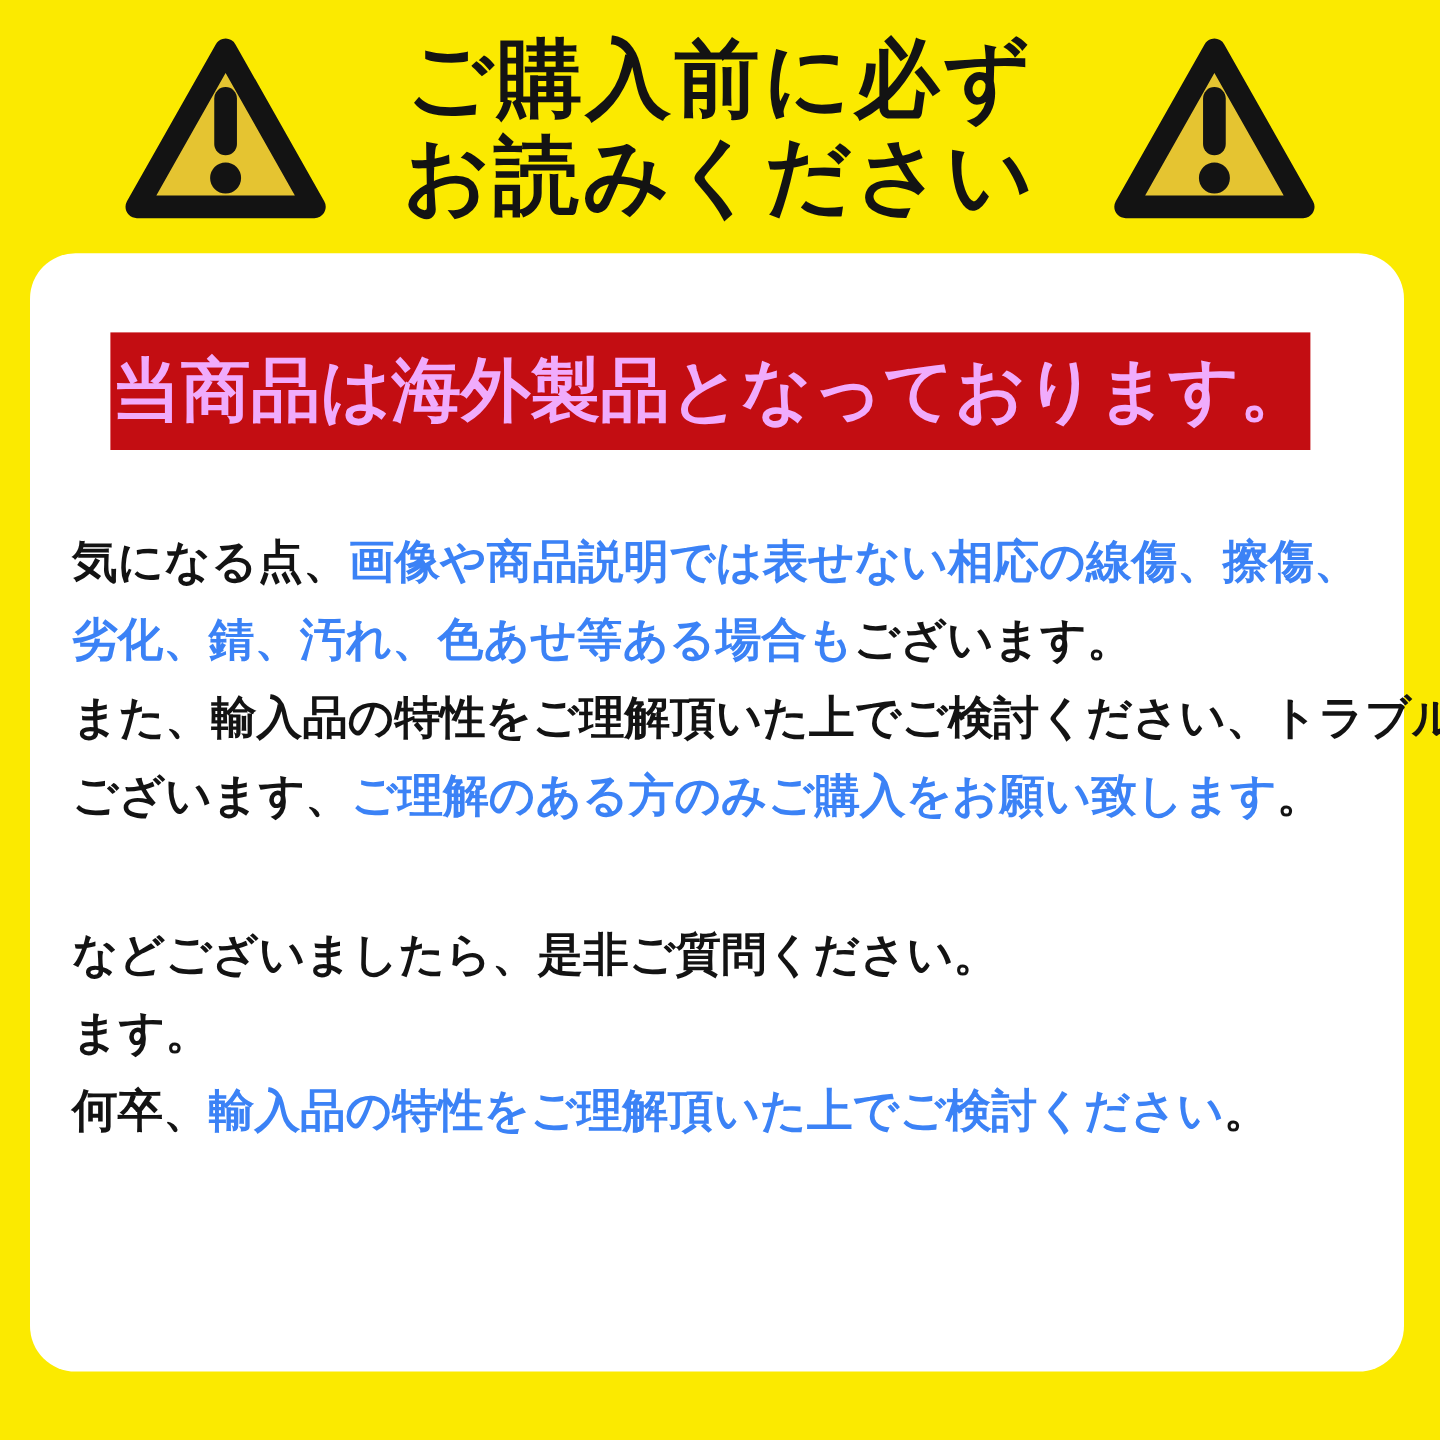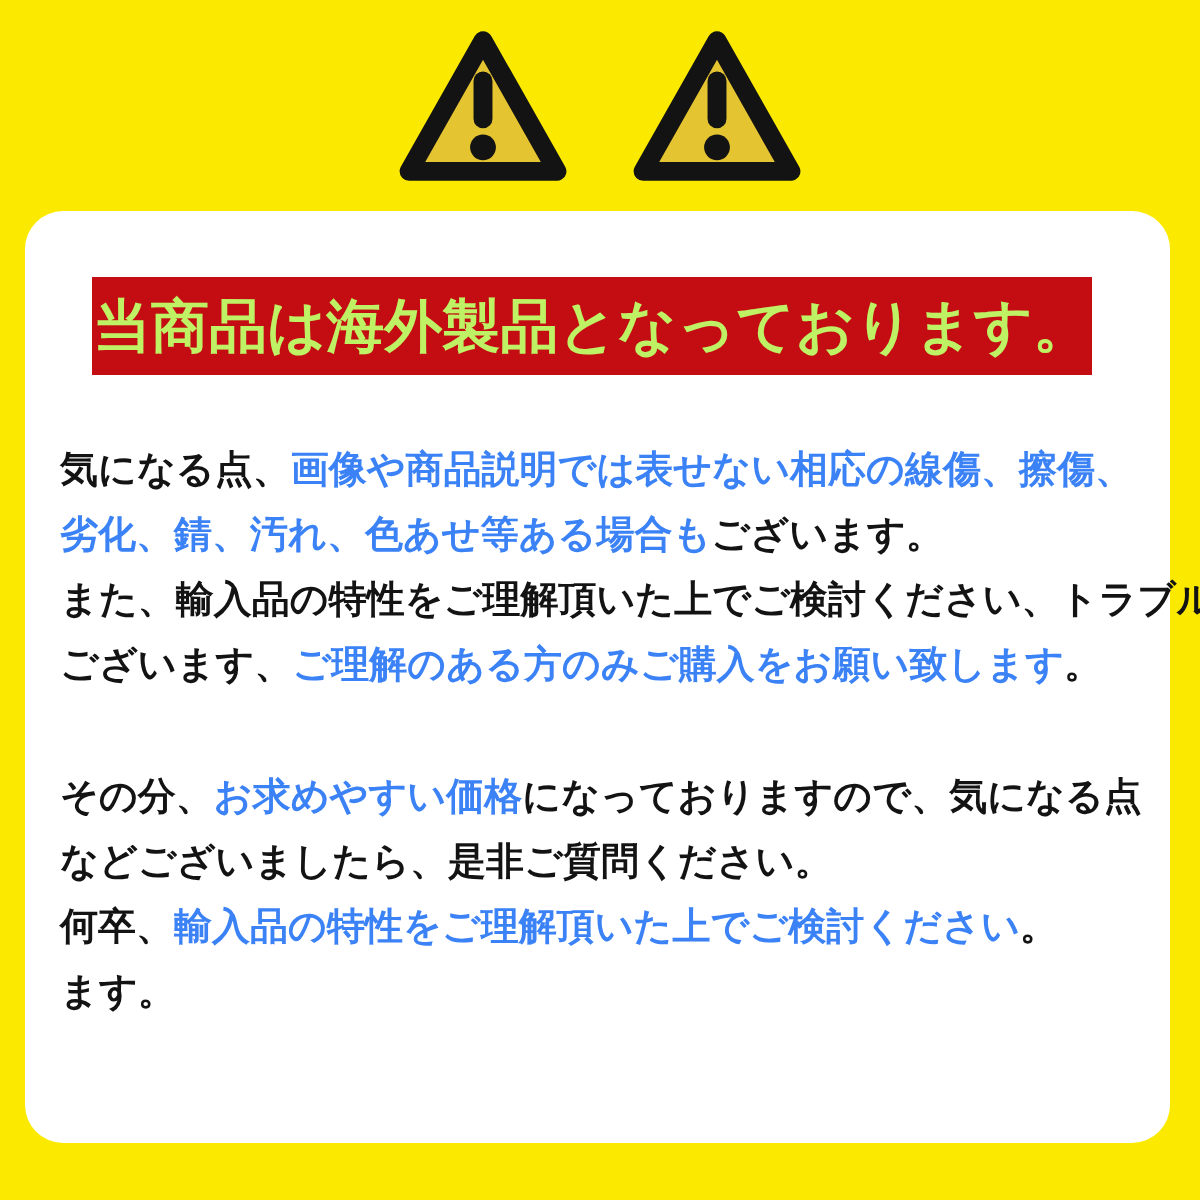--- a/index.html
+++ b/index.html
@@ -40,21 +40,21 @@
     background: #FFFFFF;
     border-radius: 38px;
   }
   .banner {
     position: absolute;
     left: 67px;
     top: 66px;
     width: 1000px;
     height: 98px;
     background: #C30D12;
-    color: #bef264;
+    color: #f0abfc;
     font-weight: 700;
     font-size: 58px;
     line-height: 98px;
     text-align: center;
     white-space: nowrap;
   }
   .body {
     position: absolute;
     left: 35px;
     top: 226px;
@@ -76,20 +76,24 @@
 
 <div class="page">
 
   <div class="header">
     <svg class="tri" viewBox="0 0 100 92" aria-hidden="true">
       <path d="M50 8 L93 84 L7 84 Z" fill="#E5C431" stroke="#131313" stroke-width="11" stroke-linejoin="round"></path>
       <rect x="44.5" y="26" width="11" height="33" rx="5.5" fill="#131313"></rect>
       <circle cx="50" cy="70" r="7.5" fill="#131313"></circle>
     </svg>
 
+    <div class="title">
+      <div>ご購入前に必ず</div>
+      <div>お読みください</div>
+    </div>
 
     <svg class="tri" viewBox="0 0 100 92" aria-hidden="true">
       <path d="M50 8 L93 84 L7 84 Z" fill="#E5C431" stroke="#131313" stroke-width="11" stroke-linejoin="round"></path>
       <rect x="44.5" y="26" width="11" height="33" rx="5.5" fill="#131313"></rect>
       <circle cx="50" cy="70" r="7.5" fill="#131313"></circle>
     </svg>
   </div>
 
   <div class="panel">
 
@@ -107,29 +111,26 @@
         <div class="line">
           <span>また、輸入品の特性をご理解頂いた上でご検討ください、トラブル</span>
         </div>
         <div class="line">
           <span>ございます、</span><span class="red">ご理解のある方のみご購入をお願い致します</span><span>。</span>
         </div>
       </div>
 
       <div class="p2">
         <div class="line">
-          <span>その分、</span><span class="red">お求めやすい価格</span><span>になっておりますので、気になる点</span>
-        </div>
-        <div class="line">
           <span>などございましたら、是非ご質問ください。</span>
         </div>
         <div class="line">
-          <span>何卒、</span><span class="red">輸入品の特性をご理解頂いた上でご検討ください</span><span>。</span>
+          <span>ます。</span>
         </div>
         <div class="line">
-          <span>ます。</span>
+          <span>何卒、</span><span class="red">輸入品の特性をご理解頂いた上でご検討ください</span><span>。</span>
         </div>
       </div>
 
     </div>
   </div>
 
 </div>
 
 </body></html>

